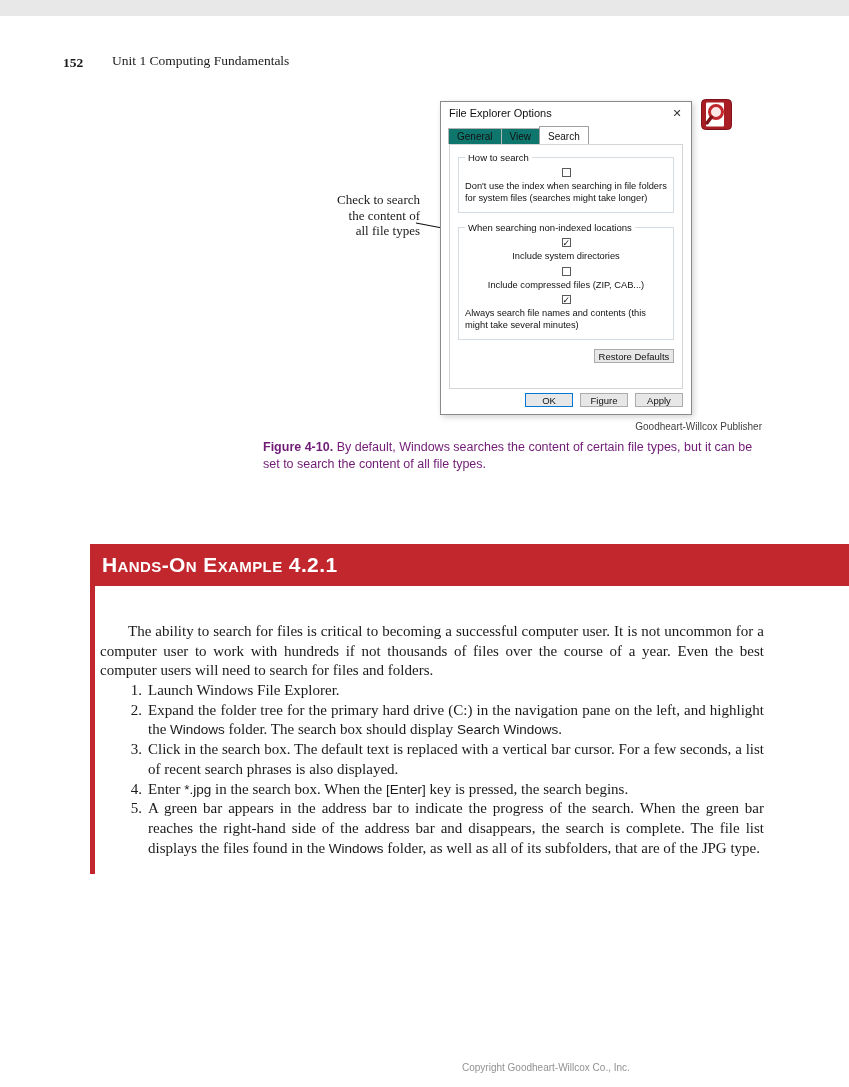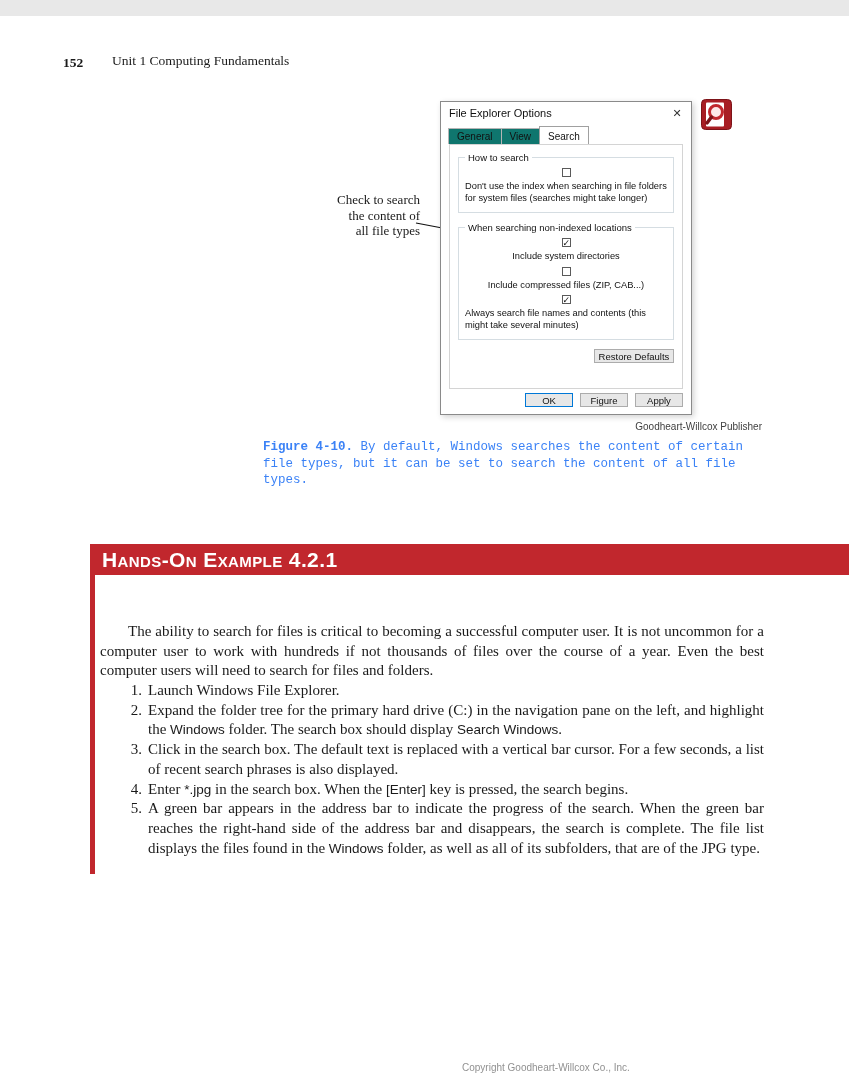--- a/index.html
+++ b/index.html
@@ -20,21 +20,21 @@
     font-size:13px; line-height:15.5px; text-align:right; white-space:pre-line;
   }
   .callout-arrow { position:absolute; left:408px; top:198px; }
 
   .attribution {
     position:absolute; left:462px; top:405px; width:300px; text-align:right;
     font-family:"Liberation Sans", sans-serif; font-size:10px; color:#3f3f3f;
   }
   .caption {
     position:absolute; left:263px; top:423px; width:502px;
-    font-family:Liberation Mono, monospace; font-size:12.5px; line-height:16.5px; color:#3b82f6;
+    font-family:Liberation Sans, sans-serif; font-size:12.5px; line-height:16.5px; color:#701a75;
   }
   .caption b { font-weight:bold; }
 
   .example-icon { position:absolute; left:701px; top:83px; }
 
   
   .dialog {
     position:absolute; left:440px; top:85px; width:252px; height:314px;
     background:#fff; border:1px solid #8a8a8a; box-shadow:2px 2px 6px rgba(0,0,0,.18);
     font-family:"Liberation Sans", sans-serif; color:#111;
@@ -67,21 +67,21 @@
     font-family:"Liberation Sans", sans-serif; font-size:9.5px; color:#111;
     background:#e7e7e7; border:1px solid #acacac; height:14px; line-height:11px; cursor:default;
   }
   .restore { display:block; margin:7px 2px 0 auto; width:80px; }
   .dlg-buttons { position:absolute; right:8px; bottom:7px; display:flex; gap:7px; }
   .dlg-buttons .win-btn { width:48px; }
   .win-btn.default { border-color:#0078d7; }
 
   
   .banner {
-    position:absolute; left:90px; top:528px; width:759px; height:31px;
+    position:absolute; left:90px; top:528px; width:759px; height:42px;
     display:flex; align-items:center; padding-left:12px;
   }
   .banner-text {
     font-family:"Liberation Sans", sans-serif; font-variant:small-caps;
     font-size:21px; letter-spacing:.4px; color:#fff; font-weight:bold;
   }
   .red-rule { position:absolute; left:90px; top:528px; width:5px; height:330px; }
   .example-heading {
     position:absolute; left:155px; top:569px;
     font-family:"Liberation Sans", sans-serif; font-variant:small-caps;

